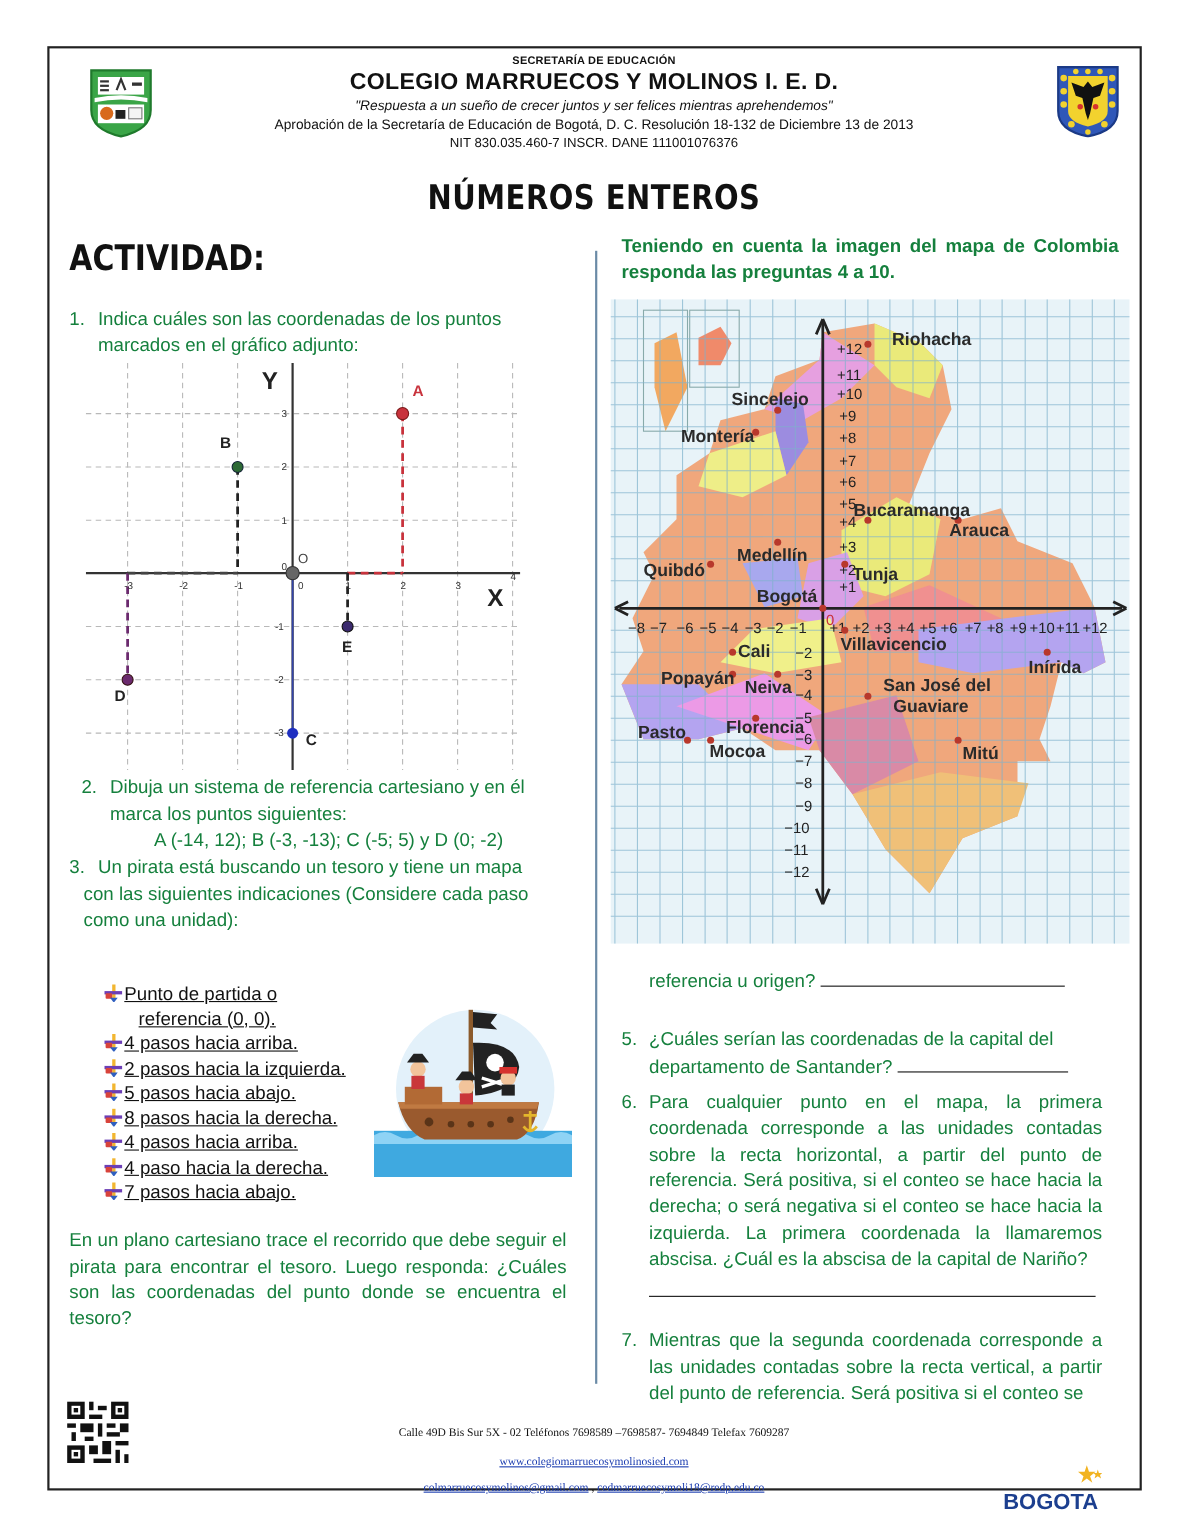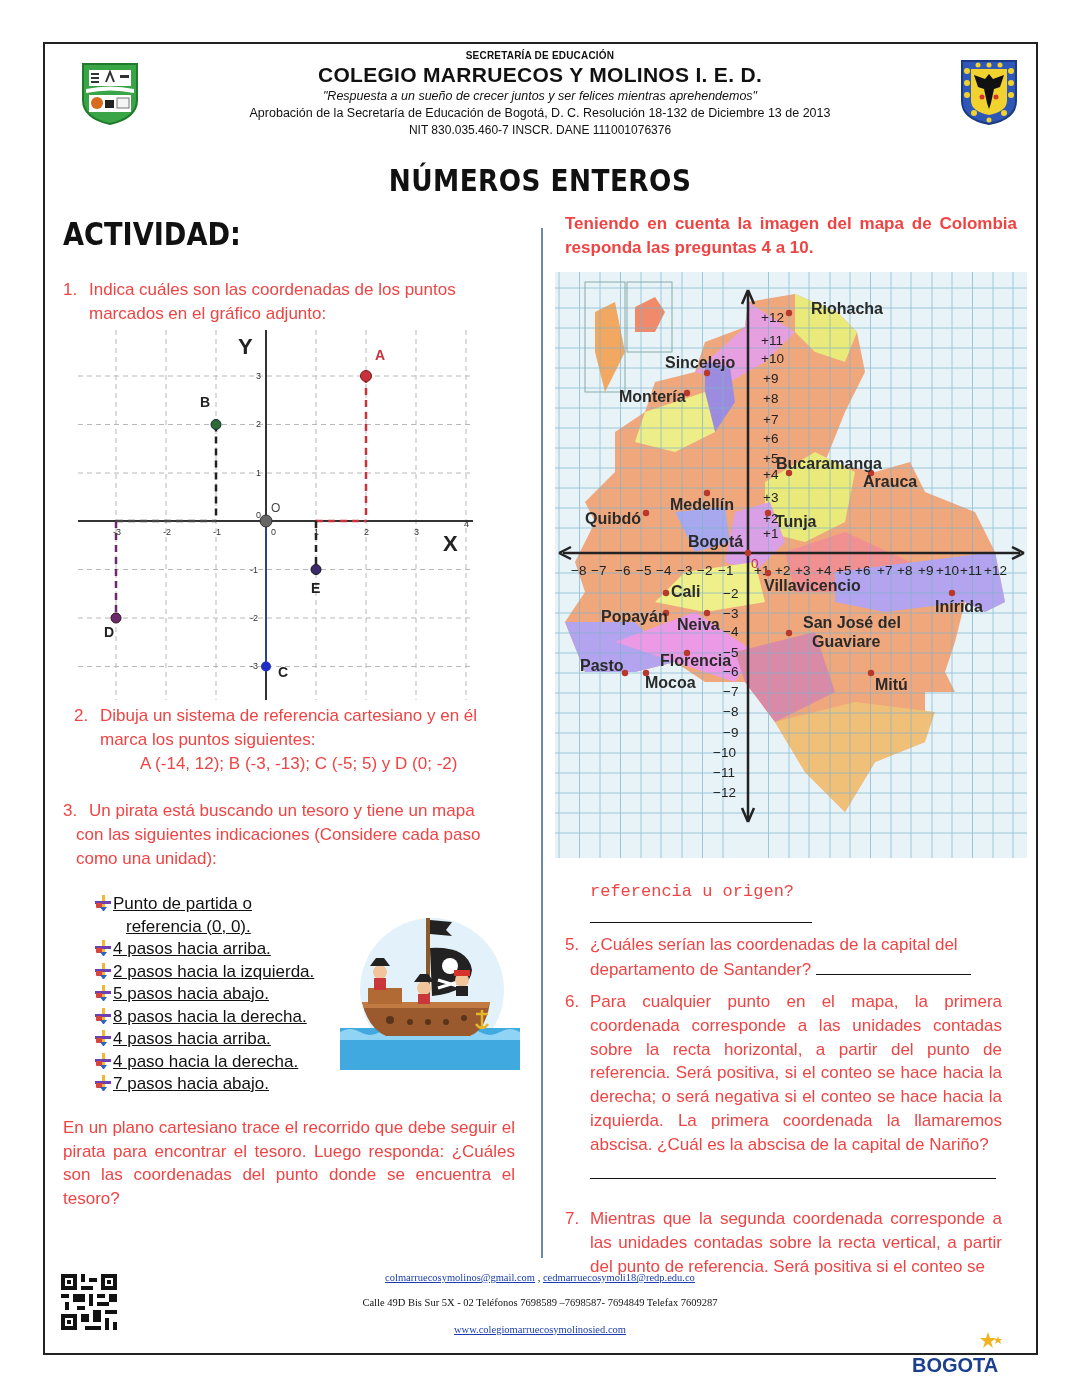--- a/index.html
+++ b/index.html
@@ -15,21 +15,21 @@
   .hdr-name { top: 63px; font-size: 21px; font-weight: bold; letter-spacing: 0.3px; }
   .hdr-motto { top: 89px; font-size: 12.5px; font-style: italic; }
   .hdr-res { top: 106px; font-size: 12.5px; }
   .hdr-nit { top: 123px; font-size: 12px; }
 
   .main-title { position: absolute; top: 162px; left: 0; width: 1080px; text-align: center; font-size: 31px; font-weight: bold; letter-spacing: 0.5px; font-family: "DejaVu Sans", sans-serif; transform: scaleX(0.85); }
   .actividad { position: absolute; left: 63px; top: 215px; font-size: 32px; font-weight: bold; font-family: "DejaVu Sans", sans-serif; transform: scaleX(0.85); transform-origin: left; }
 
   .divider { position: absolute; left: 541px; top: 228px; width: 1.5px; height: 1030px; background: #6a8aa6; }
 
-  .txt { position: absolute; font-size: 17px; line-height: 24px; color: #ef4444; }
+  .txt { position: absolute; font-size: 17px; line-height: 24px; color: #15803d; }
   .justify { text-align: justify; text-align-last: left; }
   .bold { font-weight: bold; }
   .steps { position: absolute; left: 94px; top: 893px; font-size: 17px; line-height: 22.5px; text-decoration: underline; }
   .step { display: flex; align-items: flex-start; }
   .bullet { width: 19px; height: 18px; position: relative; flex: none; margin-top: 2px; }
   .bullet .b1 { position: absolute; left: 8px; top: 0; width: 3px; height: 14px; background: #f2b630; }
   .bullet .b2 { position: absolute; left: 1px; top: 6px; width: 16px; height: 3px; background: #6c3fb5; }
   .bullet .b3 { position: absolute; left: 2px; top: 8px; width: 6px; height: 5px; background: #d8433b; border-radius: 1px; }
   .bullet .b4 { position: absolute; left: 6px; top: 12px; width: 7px; height: 4px; border-left: 3px solid transparent; border-right: 3px solid transparent; border-top: 4px solid #2f5fbf; }
 
@@ -168,21 +168,21 @@
     <text x="193" y="182" font-size="12" fill="#444">O</text>
   </svg>
 </div>
 
 <div class="txt" style="left:74px;top:704px;width:460px;">
   <div><span style="display:inline-block;width:26px;">2.</span><span>Dibuja un sistema de referencia cartesiano y en él</span></div>
   <div style="padding-left:26px;">marca los puntos siguientes:</div>
   <div style="padding-left:66px;">A (-14, 12); B (-3, -13); C (-5; 5) y D (0; -2)</div>
 </div>
 
-<div class="txt" style="left:63px;top:799px;width:460px;">
+<div class="txt" style="left:63px;top:777px;width:460px;">
   <div><span style="display:inline-block;width:26px;">3.</span><span>Un pirata está buscando un tesoro y tiene un mapa</span></div>
   <div style="padding-left:13px;">con las siguientes indicaciones (Considere cada paso</div>
   <div style="padding-left:13px;">como una unidad):</div>
 </div>
 
 <div class="steps">
   <div class="step">
     <span class="bullet">
         <i class="b1"></i>
         <i class="b2"></i>
@@ -464,21 +464,21 @@
       <text x="257" y="375">Guaviare</text>
       <text x="105" y="394">Florencia</text>
       <text x="25" y="399">Pasto</text>
       <text x="90" y="416">Mocoa</text>
       <text x="320" y="418">Mitú</text>
     </g>
   </svg>
 </div>
 
 <div class="txt" style="left:565px;top:879px;width:452px;line-height:26px;">
-  <div style="padding-left:25px;font-family:Liberation Mono, monospace;"><span>referencia u origen?</span> <span class="blank" style="width:222px;"></span></div>
+  <div style="padding-left:25px;"><span>referencia u origen?</span> <span class="blank" style="width:222px;"></span></div>
 </div>
 
 <div class="txt" style="left:565px;top:933px;width:452px;line-height:24px;">
   <div><span style="display:inline-block;width:25px;">5.</span><span>¿Cuáles serían las coordenadas de la capital del</span></div>
   <div style="padding-left:25px;"><span>departamento de Santander?</span> <span class="blank" style="width:155px;"></span></div>
 </div>
 
 <div class="txt" style="left:565px;top:990px;width:437px;line-height:23.8px;">
   <div style="display:flex;">
     <span style="flex:none;width:25px;">6.</span>
@@ -526,21 +526,21 @@
       </g>
     <g fill="#111">
         <rect x="1.5" y="1.5" width="1" height="1"></rect>
         <rect x="11.5" y="1.5" width="1" height="1"></rect>
         <rect x="1.5" y="11.5" width="1" height="1"></rect>
       </g>
   </svg>
 </div>
 
 <div class="footer" style="top:1297px;">Calle 49D Bis Sur 5X  - 02 Teléfonos 7698589 –7698587- 7694849 Telefax 7609287</div>
-<div class="footer" style="top:1272px;">
+<div class="footer" style="top:1347px;">
   <a>colmarruecosymolinos@gmail.com</a><span> , </span><a>cedmarruecosymoli18@redp.edu.co</a>
 </div>
 <div class="footer" style="top:1324px;">
   <a>www.colegiomarruecosymolinosied.com</a>
 </div>
 
 <div style="position:absolute;left:910px;top:1330px;width:95px;height:46px;">
   <svg width="95" height="46" viewBox="0 0 95 46">
     <path d="M78 2 L80 8 L86 8 L81 12 L83 18 L78 14 L73 18 L75 12 L70 8 L76 8 Z" fill="#f2b320"></path>
     <path d="M88 6 L89 9 L92 9 L90 11 L91 14 L88 12 L85 14 L86 11 L84 9 L87 9 Z" fill="#f2b320"></path>

